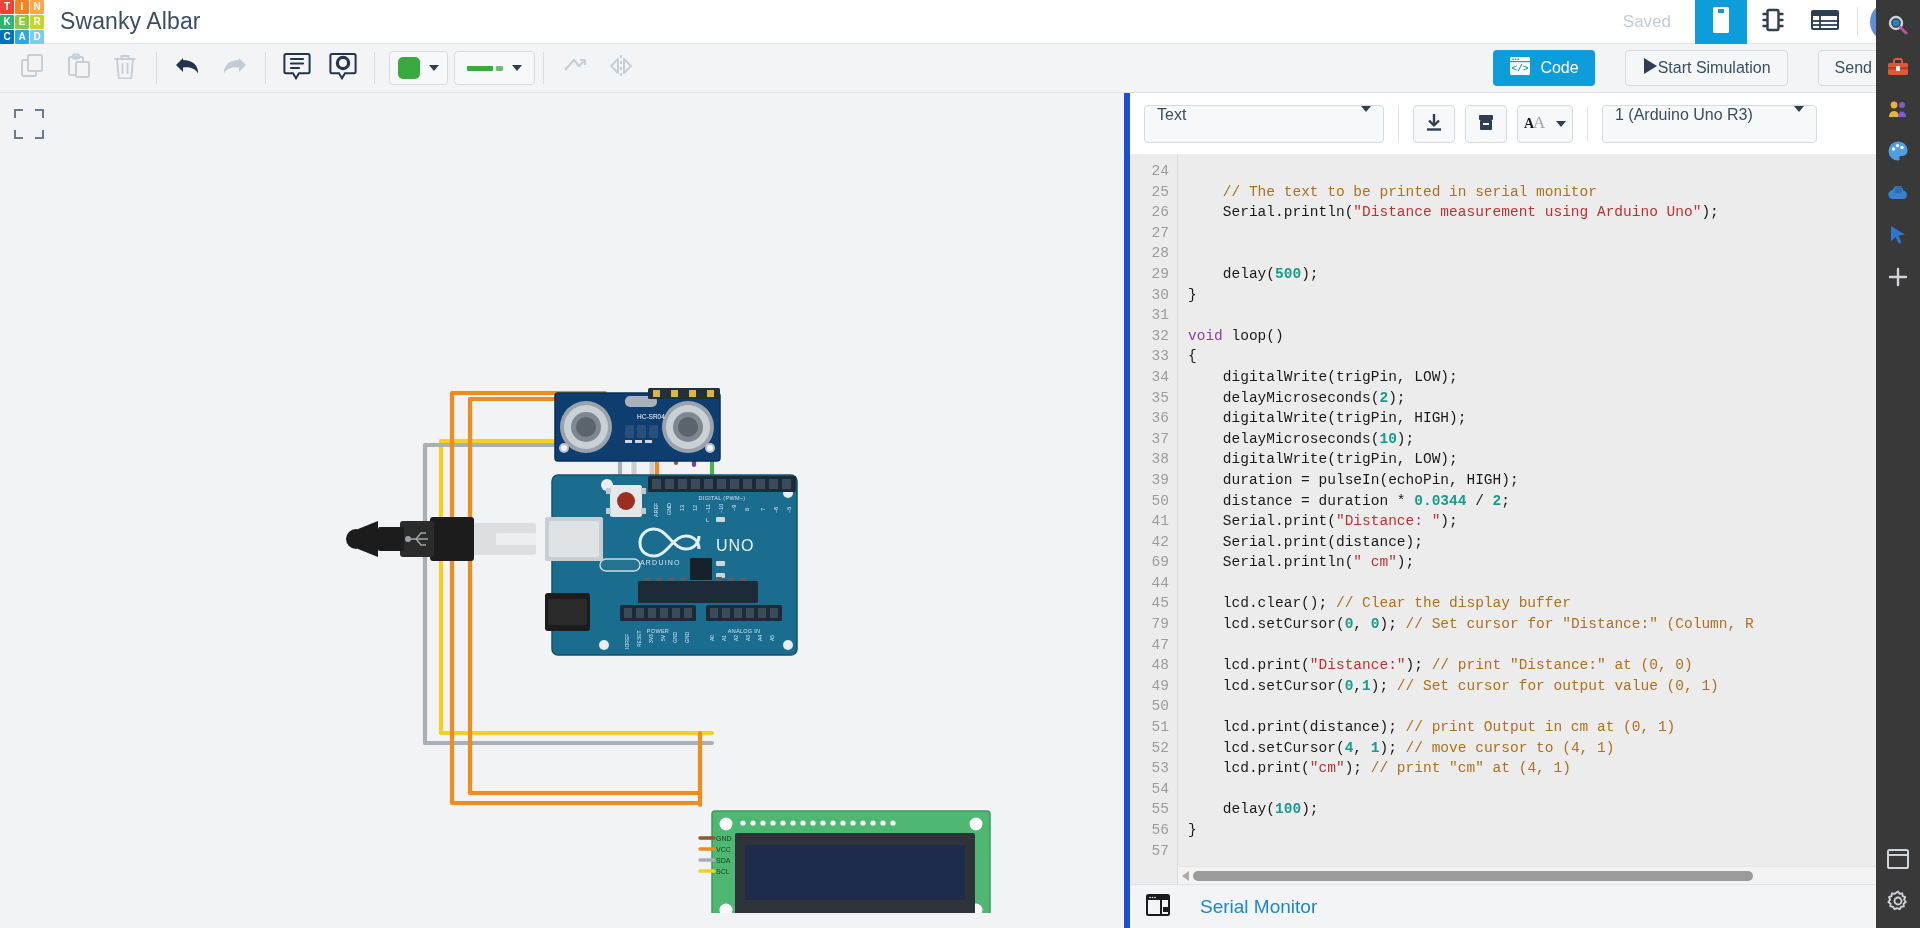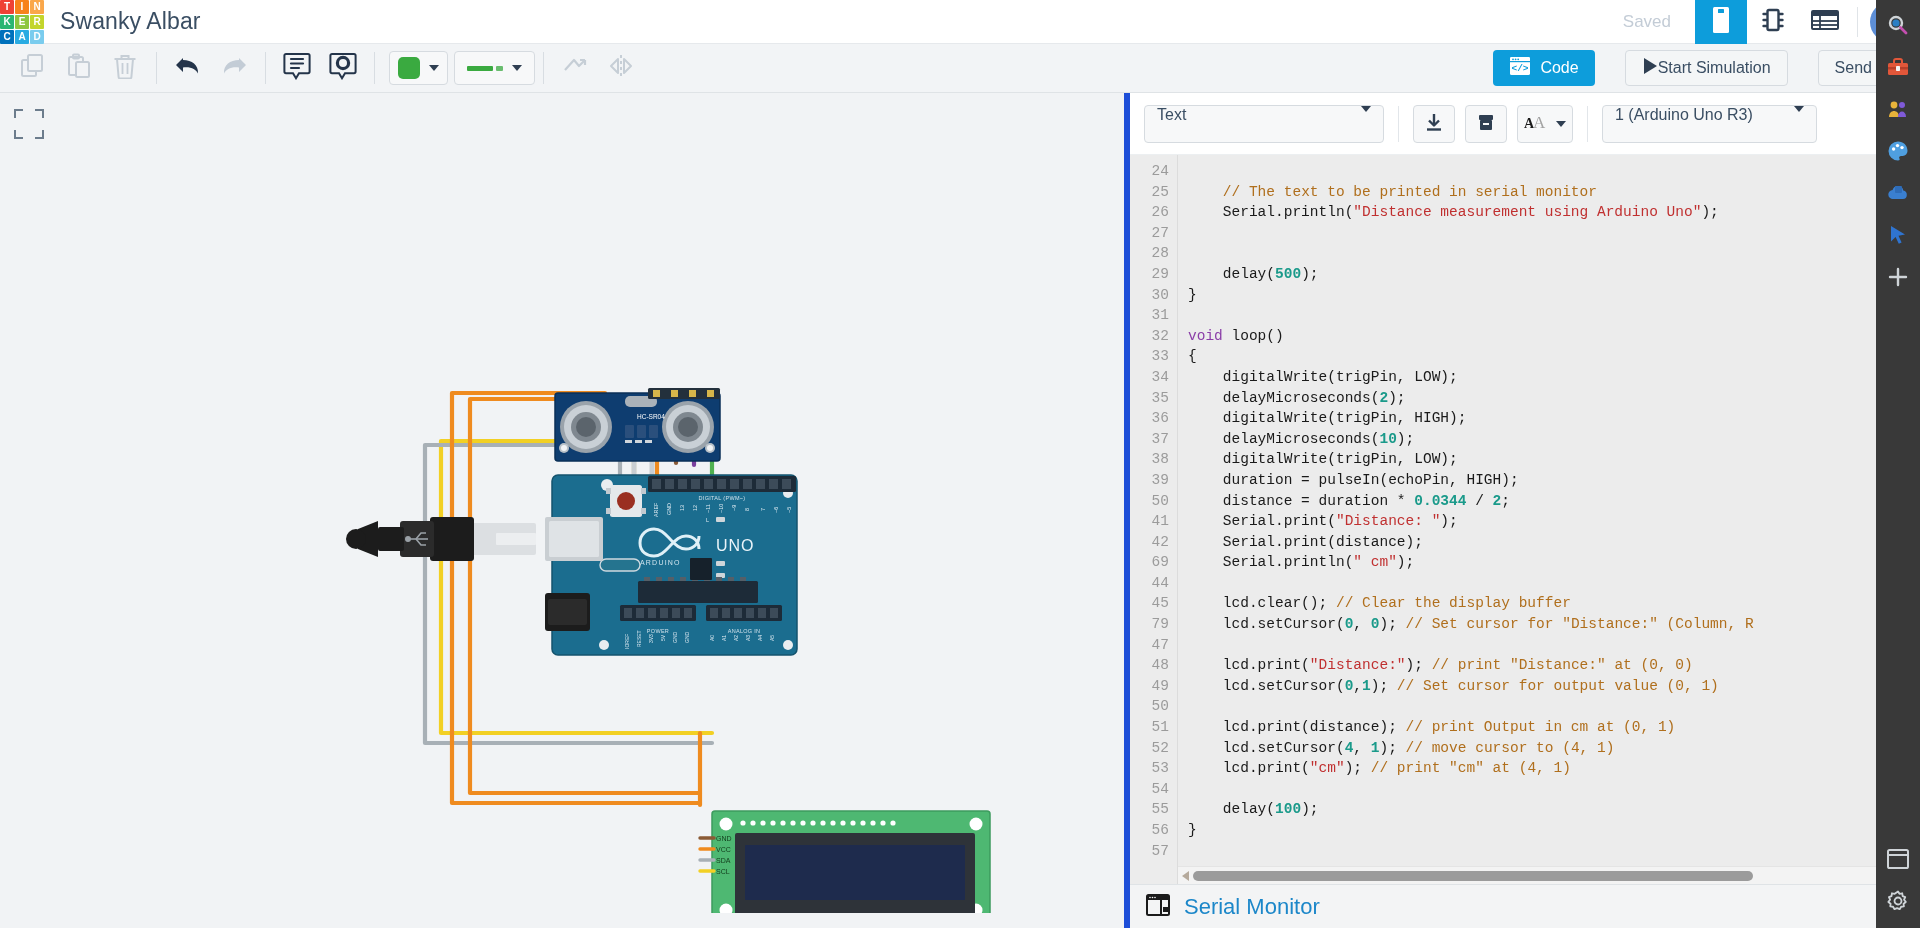--- a/index.html
+++ b/index.html
@@ -152,21 +152,21 @@
   }
   .hthumb { height: 10px; background: #9b9b9b; border-radius: 5px; }
   .hsarrow { width: 0; height: 0; border-top: 5px solid transparent; border-bottom: 5px solid transparent; }
   .hsarrow.left { border-right: 7px solid #b5a99b; margin: 0 4px; }
   .hsarrow.right { border-left: 7px solid #b5a99b; margin: 0 4px; }
 
   .serial-bar {
     height: 44px; min-height: 44px; background: #f3f4f5; border-top: 1px solid #dfe3e6;
     display: flex; align-items: center; padding: 0 16px; cursor: pointer;
   }
-  .serial-label { color: #1c87c9; font-size: 22px; margin-left: 14px; }
+  .serial-label { color: #1c87c9; font-size: 19px; margin-left: 30px; }
   .serial-caret { margin-left: auto; width: 0; height: 0;
                   border-left: 6px solid transparent; border-right: 6px solid transparent;
                   border-bottom: 8px solid #3a4450; }
 
   
   .rail {
     width: 44px; min-width: 44px; background: #393939;
     position: absolute; right: 0; top: 0; bottom: 0; z-index: 30;
     display: flex; flex-direction: column; align-items: center; padding-top: 4px;
   }

